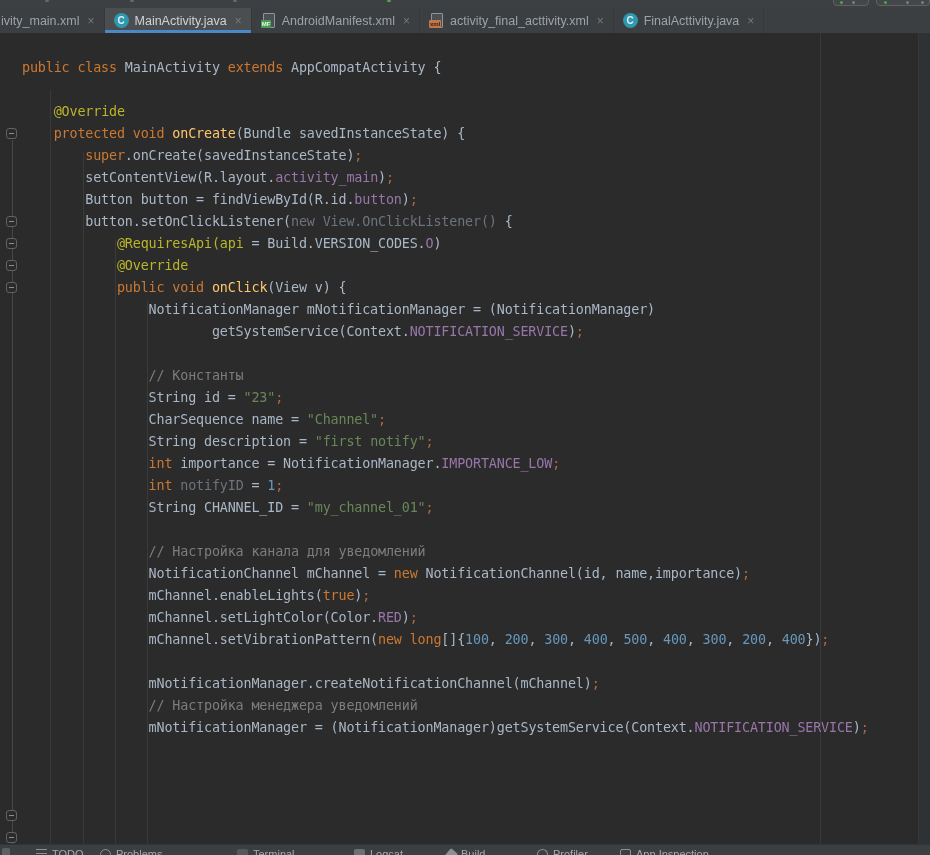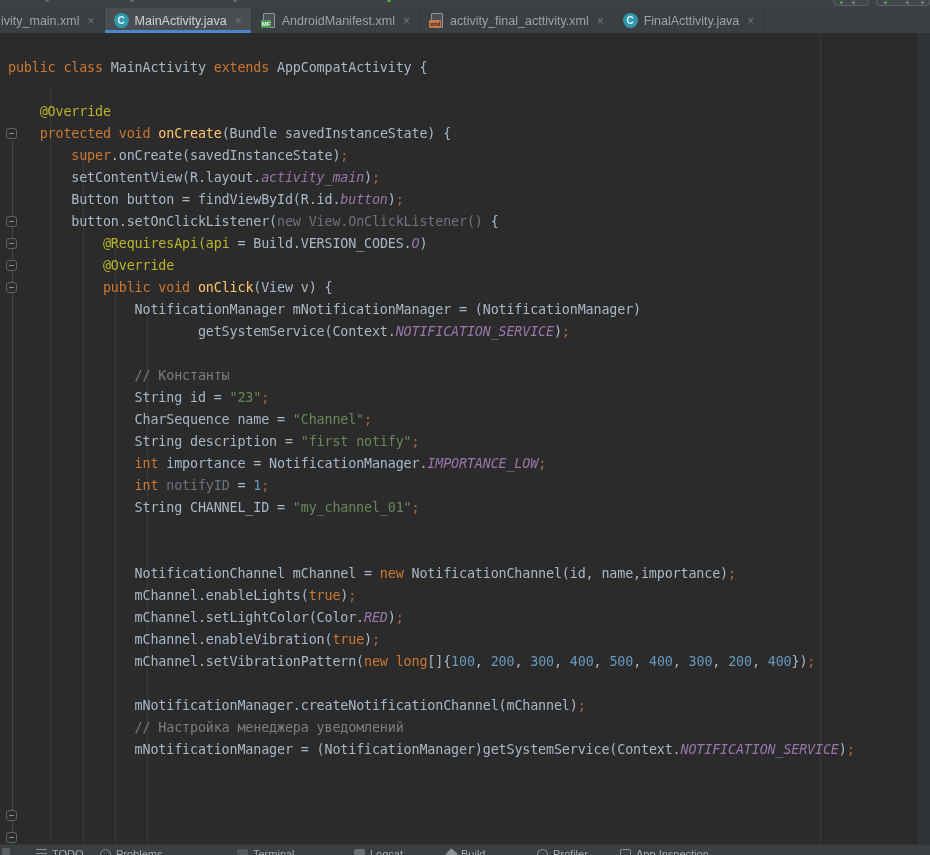--- a/index.html
+++ b/index.html
@@ -38,26 +38,26 @@
         font-size:6px;font-weight:bold;color:#eef3ee;text-align:center;line-height:8px;padding:0 1px}
   .ticon.manifest .badge{background:#499c54}
   .ticon.layout-xml .badge{background:#c4764a;color:#3a2418}
 
   
   .editor{position:absolute;top:33px;left:0;right:0;bottom:11px;background:var(--editor-bg);overflow:hidden}
   .vline{position:absolute;width:1px;background:var(--guide);bottom:0}
   .margin-guide{left:820px;top:0}
   .fold-vline{position:absolute;left:12px;top:107px;bottom:0;width:1px;background:#454849}
   .scroll-strip{position:absolute;top:0;right:0;bottom:0;width:12px;background:#2f3234;border-left:1px solid #353839}
-  .code{position:absolute;left:8px;top:24px;right:13px;font-family:"DejaVu Sans Mono","Liberation Mono",monospace;
+  .code{position:absolute;left:22px;top:24px;right:13px;font-family:"DejaVu Sans Mono","Liberation Mono",monospace;
         font-size:13.4px;line-height:22px;letter-spacing:-0.15px}
   .code-line{height:22px;white-space:pre}
   .t-k{color:var(--kw)} .t-d{color:var(--fg)} .t-m{color:var(--method)} .t-a{color:var(--ann)}
   .t-s{color:var(--str)} .t-n{color:var(--num)} .t-c{color:var(--cmt)}
-  .t-f{color:var(--cnst);font-style:italic} .t-g{color:var(--dim)}
+  .t-f{color:var(--cnst);} .t-g{color:var(--dim)}
   .t-u{color:var(--fg);text-underline-offset:2px}
   .t-p{color:var(--semi)}
   .fold-marker{position:absolute;left:6px;width:11px;height:11px;border:1px solid #5f6365;border-radius:3px;
         background:var(--editor-bg);z-index:3}
   .fold-marker::after{content:"";position:absolute;left:2px;right:2px;top:4px;height:1px;background:var(--gutter-icon)}
 
   
   .bottombar{position:absolute;left:0;bottom:0;width:930px;height:11px;background:var(--bars-bg);
         border-top:1px solid #313436;overflow:hidden}
   .bitem{position:absolute;top:3px;display:flex;align-items:flex-start;gap:5px;color:#a4aaae;font-size:11px;line-height:13px}
@@ -151,25 +151,24 @@
         <div class="code-line"><span class="t-d">                        getSystemService(Context.</span><span class="t-f">NOTIFICATION_SERVICE</span><span class="t-d">)</span><span class="t-p">;</span></div>
         <div class="code-line"></div>
         <div class="code-line"><span class="t-d">                </span><span class="t-c">// Константы</span></div>
         <div class="code-line"><span class="t-d">                String id = </span><span class="t-s">"23"</span><span class="t-p">;</span></div>
         <div class="code-line"><span class="t-d">                CharSequence name = </span><span class="t-s">"Channel"</span><span class="t-p">;</span></div>
         <div class="code-line"><span class="t-d">                String description = </span><span class="t-s">"first notify"</span><span class="t-p">;</span></div>
         <div class="code-line"><span class="t-d">                </span><span class="t-k">int </span><span class="t-d">importance = NotificationManager.</span><span class="t-f">IMPORTANCE_LOW</span><span class="t-p">;</span></div>
         <div class="code-line"><span class="t-d">                </span><span class="t-k">int </span><span class="t-g">notifyID</span><span class="t-d"> = </span><span class="t-n">1</span><span class="t-p">;</span></div>
         <div class="code-line"><span class="t-d">                String CHANNEL_ID = </span><span class="t-s">"my_channel_01"</span><span class="t-p">;</span></div>
         <div class="code-line"></div>
-        <div class="code-line"><span class="t-d">                </span></div>
+        <div class="code-line"><span class="t-d">                </span><span class="t-c">// Настройка канала для уведомлений</span></div>
         <div class="code-line"><span class="t-d">                NotificationChannel mChannel = </span><span class="t-k">new </span><span class="t-d">NotificationChannel(id, name,importance)</span><span class="t-p">;</span></div>
         <div class="code-line"><span class="t-d">                mChannel.enableLights(</span><span class="t-k">true</span><span class="t-d">)</span><span class="t-p">;</span></div>
         <div class="code-line"><span class="t-d">                mChannel.setLightColor(Color.</span><span class="t-f">RED</span><span class="t-d">)</span><span class="t-p">;</span></div>
-        <div class="code-line"><span class="t-d">                mChannel.enableVibration(</span><span class="t-k">true</span><span class="t-d">)</span><span class="t-p">;</span></div>
         <div class="code-line"><span class="t-d">                mChannel.setVibrationPattern(</span><span class="t-k">new long</span><span class="t-d">[]{</span><span class="t-n">100</span><span class="t-d">, </span><span class="t-n">200</span><span class="t-d">, </span><span class="t-n">300</span><span class="t-d">, </span><span class="t-n">400</span><span class="t-d">, </span><span class="t-n">500</span><span class="t-d">, </span><span class="t-n">400</span><span class="t-d">, </span><span class="t-n">300</span><span class="t-d">, </span><span class="t-n">200</span><span class="t-d">, </span><span class="t-n">400</span><span class="t-d">})</span><span class="t-p">;</span></div>
         <div class="code-line"></div>
         <div class="code-line"><span class="t-d">                </span><span class="t-u">mNotificationManager</span><span class="t-d">.createNotificationChannel(mChannel)</span><span class="t-p">;</span></div>
         <div class="code-line"><span class="t-d">                </span><span class="t-c">// Настройка менеджера уведомлений</span></div>
         <div class="code-line"><span class="t-d">                </span><span class="t-u">mNotificationManager</span><span class="t-d"> = (NotificationManager)getSystemService(Context.</span><span class="t-f">NOTIFICATION_SERVICE</span><span class="t-d">)</span><span class="t-p">;</span></div>
         <div class="code-line"></div>
         <div class="code-line"><span class="t-d">                </span></div>
       </div>
   <div class="fold-marker" style="top: 95px;"></div>
       <div class="fold-marker" style="top: 183px;"></div>

